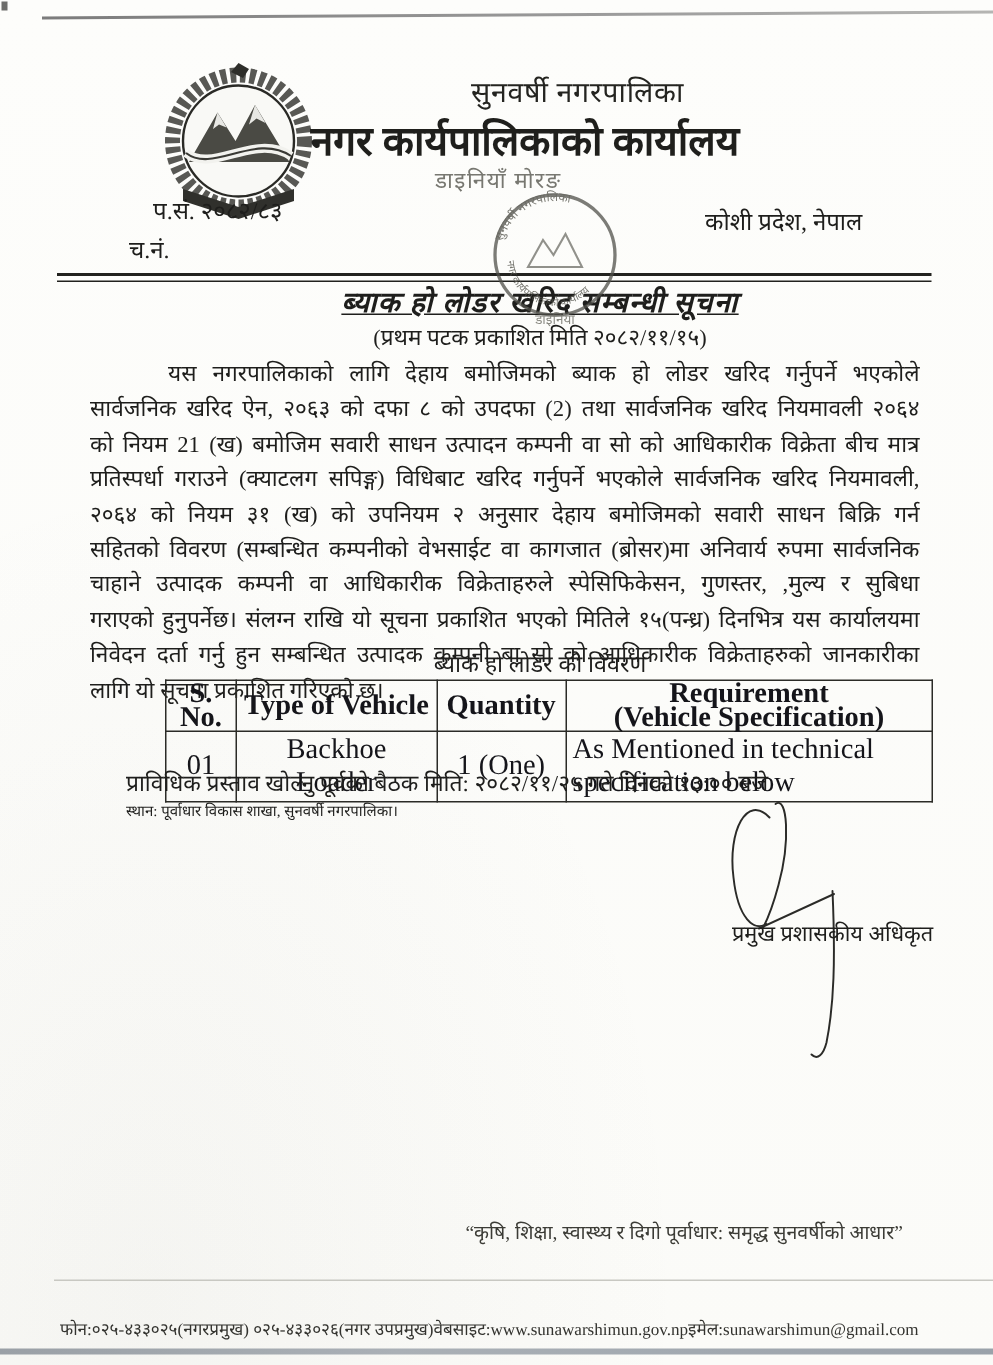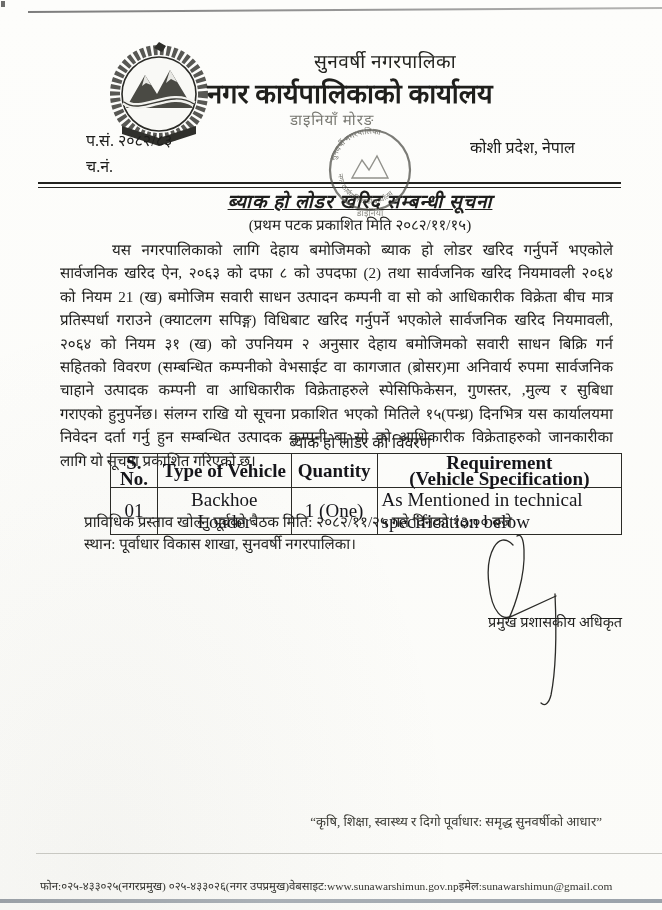--- a/index.html
+++ b/index.html
@@ -17,21 +17,21 @@
   .scan-bottom-band{position:absolute;left:0;top:899px;width:662px;height:4px;
     background:linear-gradient(to right,#9aa0a6,#aab0b6 40%,#9aa2aa);}
   .footer-hairline{position:absolute;left:36px;top:853px;width:626px;height:1px;background:#c8c8c2;}
 
   
   .emblem{position:absolute;left:96px;top:42px;width:130px;height:106px;}
   .muni-name{position:absolute;left:255px;top:48px;width:260px;text-align:center;
     font-size:19px;letter-spacing:0.5px;color:#242420;}
   .office-name{position:absolute;left:175px;top:74px;width:350px;text-align:center;
     font-size:27px;font-weight:600;color:#1f1f1c;}
-  .ref-no{position:absolute;left:86px;top:129px;font-size:16px;}
+  .ref-no{position:absolute;left:102px;top:129px;font-size:16px;}
   .dispatch-no{position:absolute;left:86px;top:155px;font-size:16px;}
   .province{position:absolute;left:470px;top:136px;width:170px;text-align:left;font-size:16px;}
 
   .stamp{position:absolute;left:282px;top:108px;width:176px;height:110px;opacity:0.88;z-index:5;}
 
   .rule-double{position:absolute;left:38px;top:182px;width:583px;height:3px;
     border-top:2.5px solid #22221f;border-bottom:1.5px solid #22221f;}
 
   
   .title{position:absolute;left:100px;top:188px;width:520px;text-align:center;z-index:2;
@@ -44,21 +44,21 @@
 
   .table-caption{position:absolute;left:100px;top:431px;width:520px;text-align:center;font-size:15.5px;}
   .spec-table{position:absolute;left:110px;top:453px;width:512px;border-collapse:collapse;
     font-size:19px;color:#15151a;border-radius:21px;}
   .spec-table th,.spec-table td{border:1.4px solid #2b2b27;padding:1px 4px;}
   .spec-table th{font-weight:700;text-align:center;line-height:15.5px;}
   .spec-table td{text-align:center;height:21px;}
   .spec-table td.req{text-align:left;}
 
   .meeting-line{position:absolute;left:84px;top:511px;font-size:15.2px;}
-  .venue-line{position:absolute;left:84px;top:533px;font-size:15px;text-align:center;}
+  .venue-line{position:absolute;left:84px;top:533px;font-size:10px;text-align:center;}
 
   .signature{position:absolute;left:468px;top:528px;width:112px;height:182px;}
   .signatory{position:absolute;left:470px;top:611px;width:170px;font-size:14.5px;text-align:center;}
 
   .slogan{position:absolute;left:60px;top:812px;width:542px;text-align:right;
     font-size:13px;color:#3c3c36;}
   .contact-line{position:absolute;left:40px;top:878px;width:612px;font-size:11.4px;
     color:#33332f;white-space:nowrap;}
 </style>
 </head>

